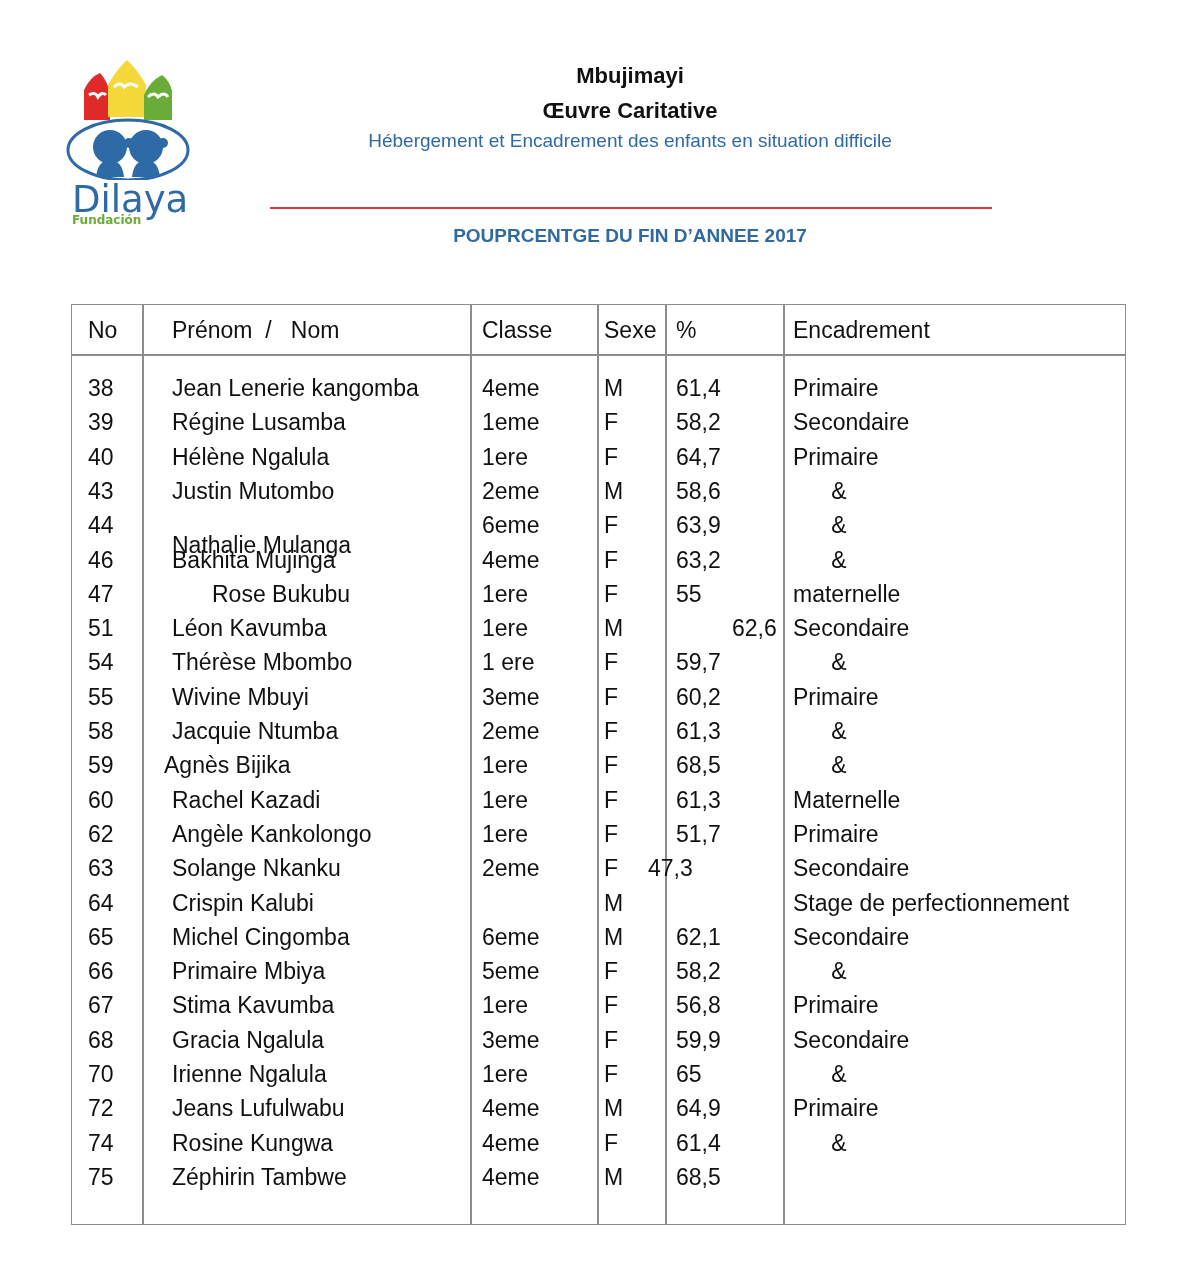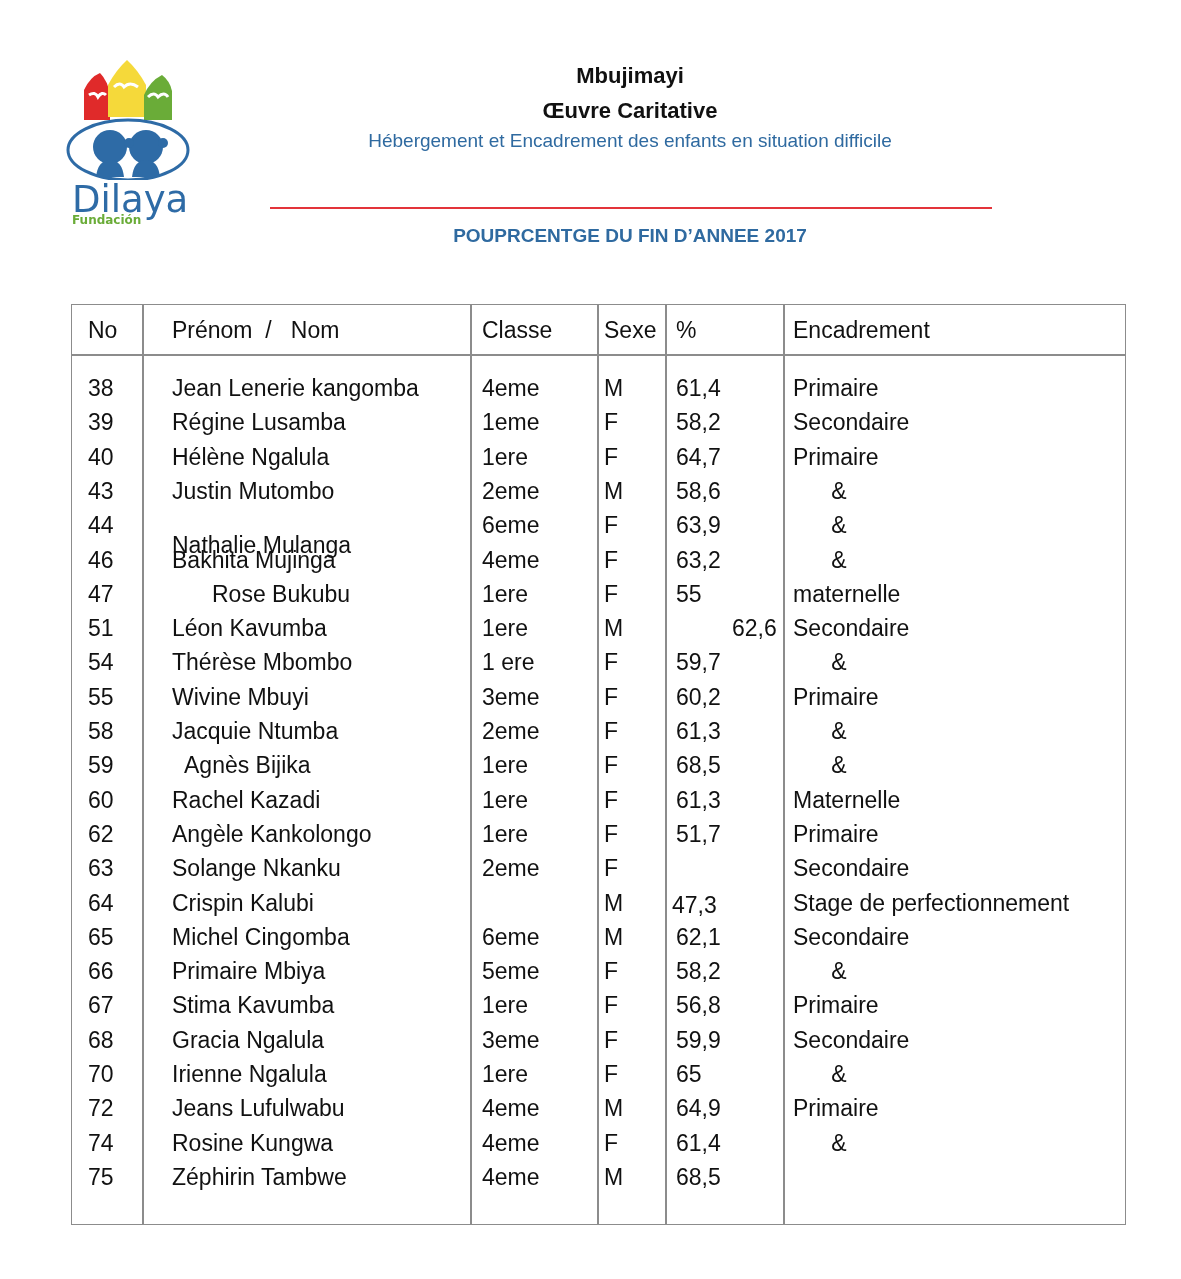--- a/index.html
+++ b/index.html
@@ -158,21 +158,21 @@
       <div class="row" style="top: 413px;">
         <span class="cell" style="left: 16px;">58</span>
         <span class="cell" style="left: 100px;">Jacquie Ntumba</span>
         <span class="cell" style="left: 410px;">2eme</span>
         <span class="cell" style="left: 532px;">F</span>
         <span class="cell" style="left: 604px;">61,3</span>
         <span class="cell" style="left: 721px; white-space: pre;">      &amp;</span>
       </div>
       <div class="row" style="top: 447.3px;">
         <span class="cell" style="left: 16px;">59</span>
-        <span class="cell" style="left: 112px;">Agnès Bijika</span>
+        <span class="cell" style="left: 92px;">Agnès Bijika</span>
         <span class="cell" style="left: 410px;">1ere</span>
         <span class="cell" style="left: 532px;">F</span>
         <span class="cell" style="left: 604px;">68,5</span>
         <span class="cell" style="left: 721px; white-space: pre;">      &amp;</span>
       </div>
       <div class="row" style="top: 481.6px;">
         <span class="cell" style="left: 16px;">60</span>
         <span class="cell" style="left: 100px;">Rachel Kazadi</span>
         <span class="cell" style="left: 410px;">1ere</span>
         <span class="cell" style="left: 532px;">F</span>
@@ -185,21 +185,21 @@
         <span class="cell" style="left: 410px;">1ere</span>
         <span class="cell" style="left: 532px;">F</span>
         <span class="cell" style="left: 604px;">51,7</span>
         <span class="cell" style="left: 721px; white-space: pre;">Primaire</span>
       </div>
       <div class="row" style="top: 550.2px;">
         <span class="cell" style="left: 16px;">63</span>
         <span class="cell" style="left: 100px;">Solange Nkanku</span>
         <span class="cell" style="left: 410px;">2eme</span>
         <span class="cell" style="left: 532px;">F</span>
-        <span class="cell" style="left: 600px; margin-top: 37px;">47,3</span>
+        <span class="cell" style="left: 576px;">47,3</span>
         <span class="cell" style="left: 721px; white-space: pre;">Secondaire</span>
       </div>
       <div class="row" style="top: 584.5px;">
         <span class="cell" style="left: 16px;">64</span>
         <span class="cell" style="left: 100px;">Crispin Kalubi</span>
         <span class="cell" style="left: 410px;"></span>
         <span class="cell" style="left: 532px;">M</span>
         <span class="cell" style="left: 604px;"></span>
         <span class="cell" style="left: 721px; white-space: pre;">Stage de perfectionnement</span>
       </div>

